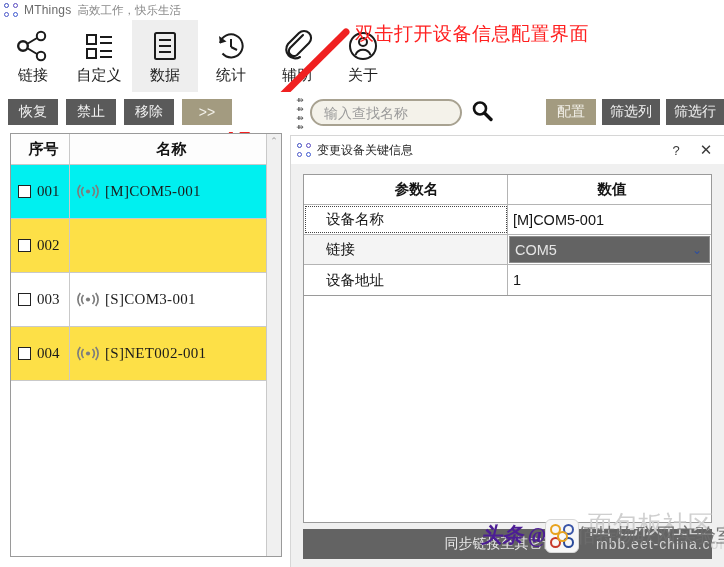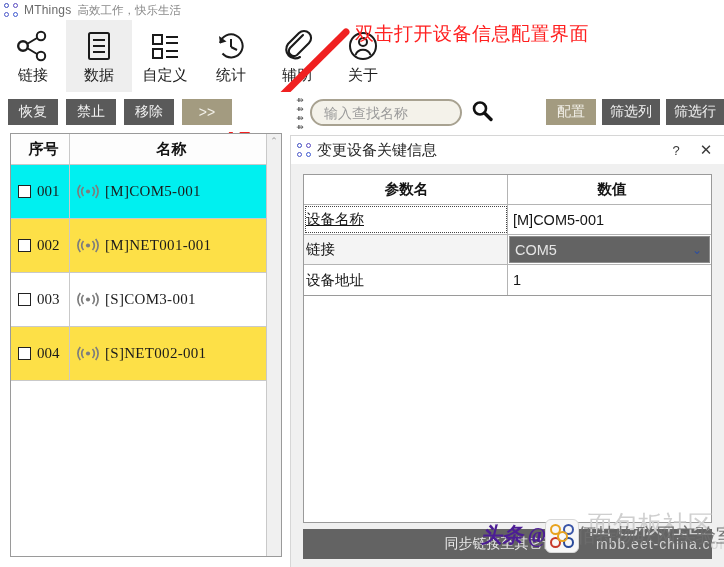--- a/index.html
+++ b/index.html
@@ -119,38 +119,38 @@
   
   .dialog {
     position:absolute; left:290px; top:135px; width:434px; height:432px;
     background:#ffffff; border-left:1px solid #d6d6d6; border-top:1px solid #d6d6d6;
     display:flex; flex-direction:column;
   }
   .dlg-title {
     height:28px; display:flex; align-items:center; padding:0 6px; gap:6px;
     background:#ffffff;
   }
-  .dlg-title .tt { font-size:15px; color:#262626; flex:1 1 auto; }
+  .dlg-title .tt { font-size:12px; color:#262626; flex:1 1 auto; }
   .dlg-btn { width:24px; height:20px; display:flex; align-items:center; justify-content:center;
              font-size:13px; color:#3a3a3a; cursor:pointer; }
   .dlg-btn.x { font-size:15px; }
   .dlg-body { flex:1 1 auto; background:#f0f0f0; padding:10px 12px 8px 12px; display:flex; flex-direction:column; }
   .ptable { border:1px solid #9a9a9a; background:#fff; }
   .prow { display:flex; height:30px; border-bottom:1px solid #b4b4b4; }
   .prow:last-child{ border-bottom:none; }
   .prow.head { height:30px; }
   .pkey {
     width:204px; border-right:1px solid #b4b4b4; display:flex; align-items:center;
-    padding-left:2px; font-size:14.5px; color:#141414; background:#fff;
+    padding-left:22px; font-size:14.5px; color:#141414; background:#fff;
   }
   .prow.head .pkey, .prow.head .pval {
     justify-content:center; font-weight:bold; font-size:14.5px;
   }
   .prow.dim .pkey { background:#f4f4f4; }
-  .pkey.focus { outline:1px dotted #444; outline-offset:-2px;text-decoration:underline; }
+  .pkey.focus { outline:1px dotted #444; outline-offset:-2px; }
   .pval { flex:1 1 auto; display:flex; align-items:center; padding-left:5px;
           font-size:14.5px; color:#141414; background:#fff; }
   .pval.combo {
     background:#636363; color:#ffffff; justify-content:space-between; padding-right:7px;
     margin:1px; border:1px solid #8d8d8d; cursor:pointer;
   }
   .pval.combo .cv { color:#e5e5e5; }
   .pval.combo .cc { color:#2f4f9e; font-size:12px; }
   .pfill { flex:1 1 auto; border:1px solid #9a9a9a; border-top:none; background:#fff; }
   .syncbtn {
@@ -212,44 +212,44 @@
           <circle cx="25" cy="7" r="4.2" fill="none" stroke="#1b1b1b" stroke-width="2"></circle>
           <circle cx="7" cy="17" r="4.8" fill="none" stroke="#1b1b1b" stroke-width="2.4"></circle>
           <circle cx="25" cy="27" r="4.2" fill="none" stroke="#1b1b1b" stroke-width="2"></circle>
           <line x1="11" y1="15" x2="21" y2="9" stroke="#1b1b1b" stroke-width="2"></line>
           <line x1="11" y1="19" x2="21" y2="25" stroke="#1b1b1b" stroke-width="2"></line>
         </svg>
       </div>
       <div class="lbl">链接</div>
     </div>
 
-    <div class="tab active">
-      <div class="ic">
-        <svg width="34" height="34" viewBox="0 0 34 34">
-          <rect x="7" y="4" width="20" height="26" rx="1.5" fill="none" stroke="#1b1b1b" stroke-width="2"></rect>
-          <line x1="11" y1="11" x2="23" y2="11" stroke="#1b1b1b" stroke-width="2"></line>
-          <line x1="11" y1="17" x2="23" y2="17" stroke="#1b1b1b" stroke-width="2"></line>
-          <line x1="11" y1="23" x2="23" y2="23" stroke="#1b1b1b" stroke-width="2"></line>
-        </svg>
-      </div>
-      <div class="lbl">数据</div>
-    </div>
-
     <div class="tab">
       <div class="ic">
         <svg width="34" height="34" viewBox="0 0 34 34">
           <rect x="5" y="6" width="9" height="9" fill="none" stroke="#1b1b1b" stroke-width="2"></rect>
           <rect x="5" y="20" width="9" height="9" fill="none" stroke="#1b1b1b" stroke-width="2"></rect>
           <line x1="18" y1="8" x2="30" y2="8" stroke="#1b1b1b" stroke-width="2"></line>
           <line x1="18" y1="14" x2="30" y2="14" stroke="#1b1b1b" stroke-width="2"></line>
           <line x1="18" y1="22" x2="30" y2="22" stroke="#1b1b1b" stroke-width="2"></line>
           <line x1="18" y1="28" x2="30" y2="28" stroke="#1b1b1b" stroke-width="2"></line>
         </svg>
       </div>
       <div class="lbl">自定义</div>
+    </div>
+
+    <div class="tab active">
+      <div class="ic">
+        <svg width="34" height="34" viewBox="0 0 34 34">
+          <rect x="7" y="4" width="20" height="26" rx="1.5" fill="none" stroke="#1b1b1b" stroke-width="2"></rect>
+          <line x1="11" y1="11" x2="23" y2="11" stroke="#1b1b1b" stroke-width="2"></line>
+          <line x1="11" y1="17" x2="23" y2="17" stroke="#1b1b1b" stroke-width="2"></line>
+          <line x1="11" y1="23" x2="23" y2="23" stroke="#1b1b1b" stroke-width="2"></line>
+        </svg>
+      </div>
+      <div class="lbl">数据</div>
     </div>
 
     <div class="tab">
       <div class="ic">
         <svg width="34" height="34" viewBox="0 0 34 34">
           <path d="M6 14 A11.5 11.5 0 1 1 8.5 24.5" fill="none" stroke="#1b1b1b" stroke-width="2"></path>
           <path d="M5 7 L6 14.5 L12.5 12.5 Z" fill="#1b1b1b"></path>
           <line x1="17" y1="10" x2="17" y2="18" stroke="#1b1b1b" stroke-width="2"></line>
           <line x1="17" y1="18" x2="23" y2="21" stroke="#1b1b1b" stroke-width="2"></line>
         </svg>
@@ -334,30 +334,20 @@
             <path d="M18.7 1 a10 10 0 0 1 0 13" fill="none" stroke="#7d7d7d" stroke-width="1.7"></path>
           </svg>
           <span>[M]COM5-001</span>
         </div>
       </div>
 
       <div class="lrow alt">
         <div class="c-idx">
           <span class="cbox"></span>
           <span>002</span>
-        </div>
-        <div class="c-name">
-          <svg class="wifi-ic" viewBox="0 0 22 15">
-            <circle cx="11" cy="7.5" r="2.1" fill="#7d7d7d"></circle>
-            <path d="M6.5 3 a6.5 6.5 0 0 0 0 9" fill="none" stroke="#7d7d7d" stroke-width="1.7"></path>
-            <path d="M15.5 3 a6.5 6.5 0 0 1 0 9" fill="none" stroke="#7d7d7d" stroke-width="1.7"></path>
-            <path d="M3.3 1 a10 10 0 0 0 0 13" fill="none" stroke="#7d7d7d" stroke-width="1.7"></path>
-            <path d="M18.7 1 a10 10 0 0 1 0 13" fill="none" stroke="#7d7d7d" stroke-width="1.7"></path>
-          </svg>
-          <span>[M]NET001-001</span>
         </div>
       </div>
 
       <div class="lrow">
         <div class="c-idx">
           <span class="cbox"></span>
           <span>003</span>
         </div>
         <div class="c-name">
           <svg class="wifi-ic" viewBox="0 0 22 15">

